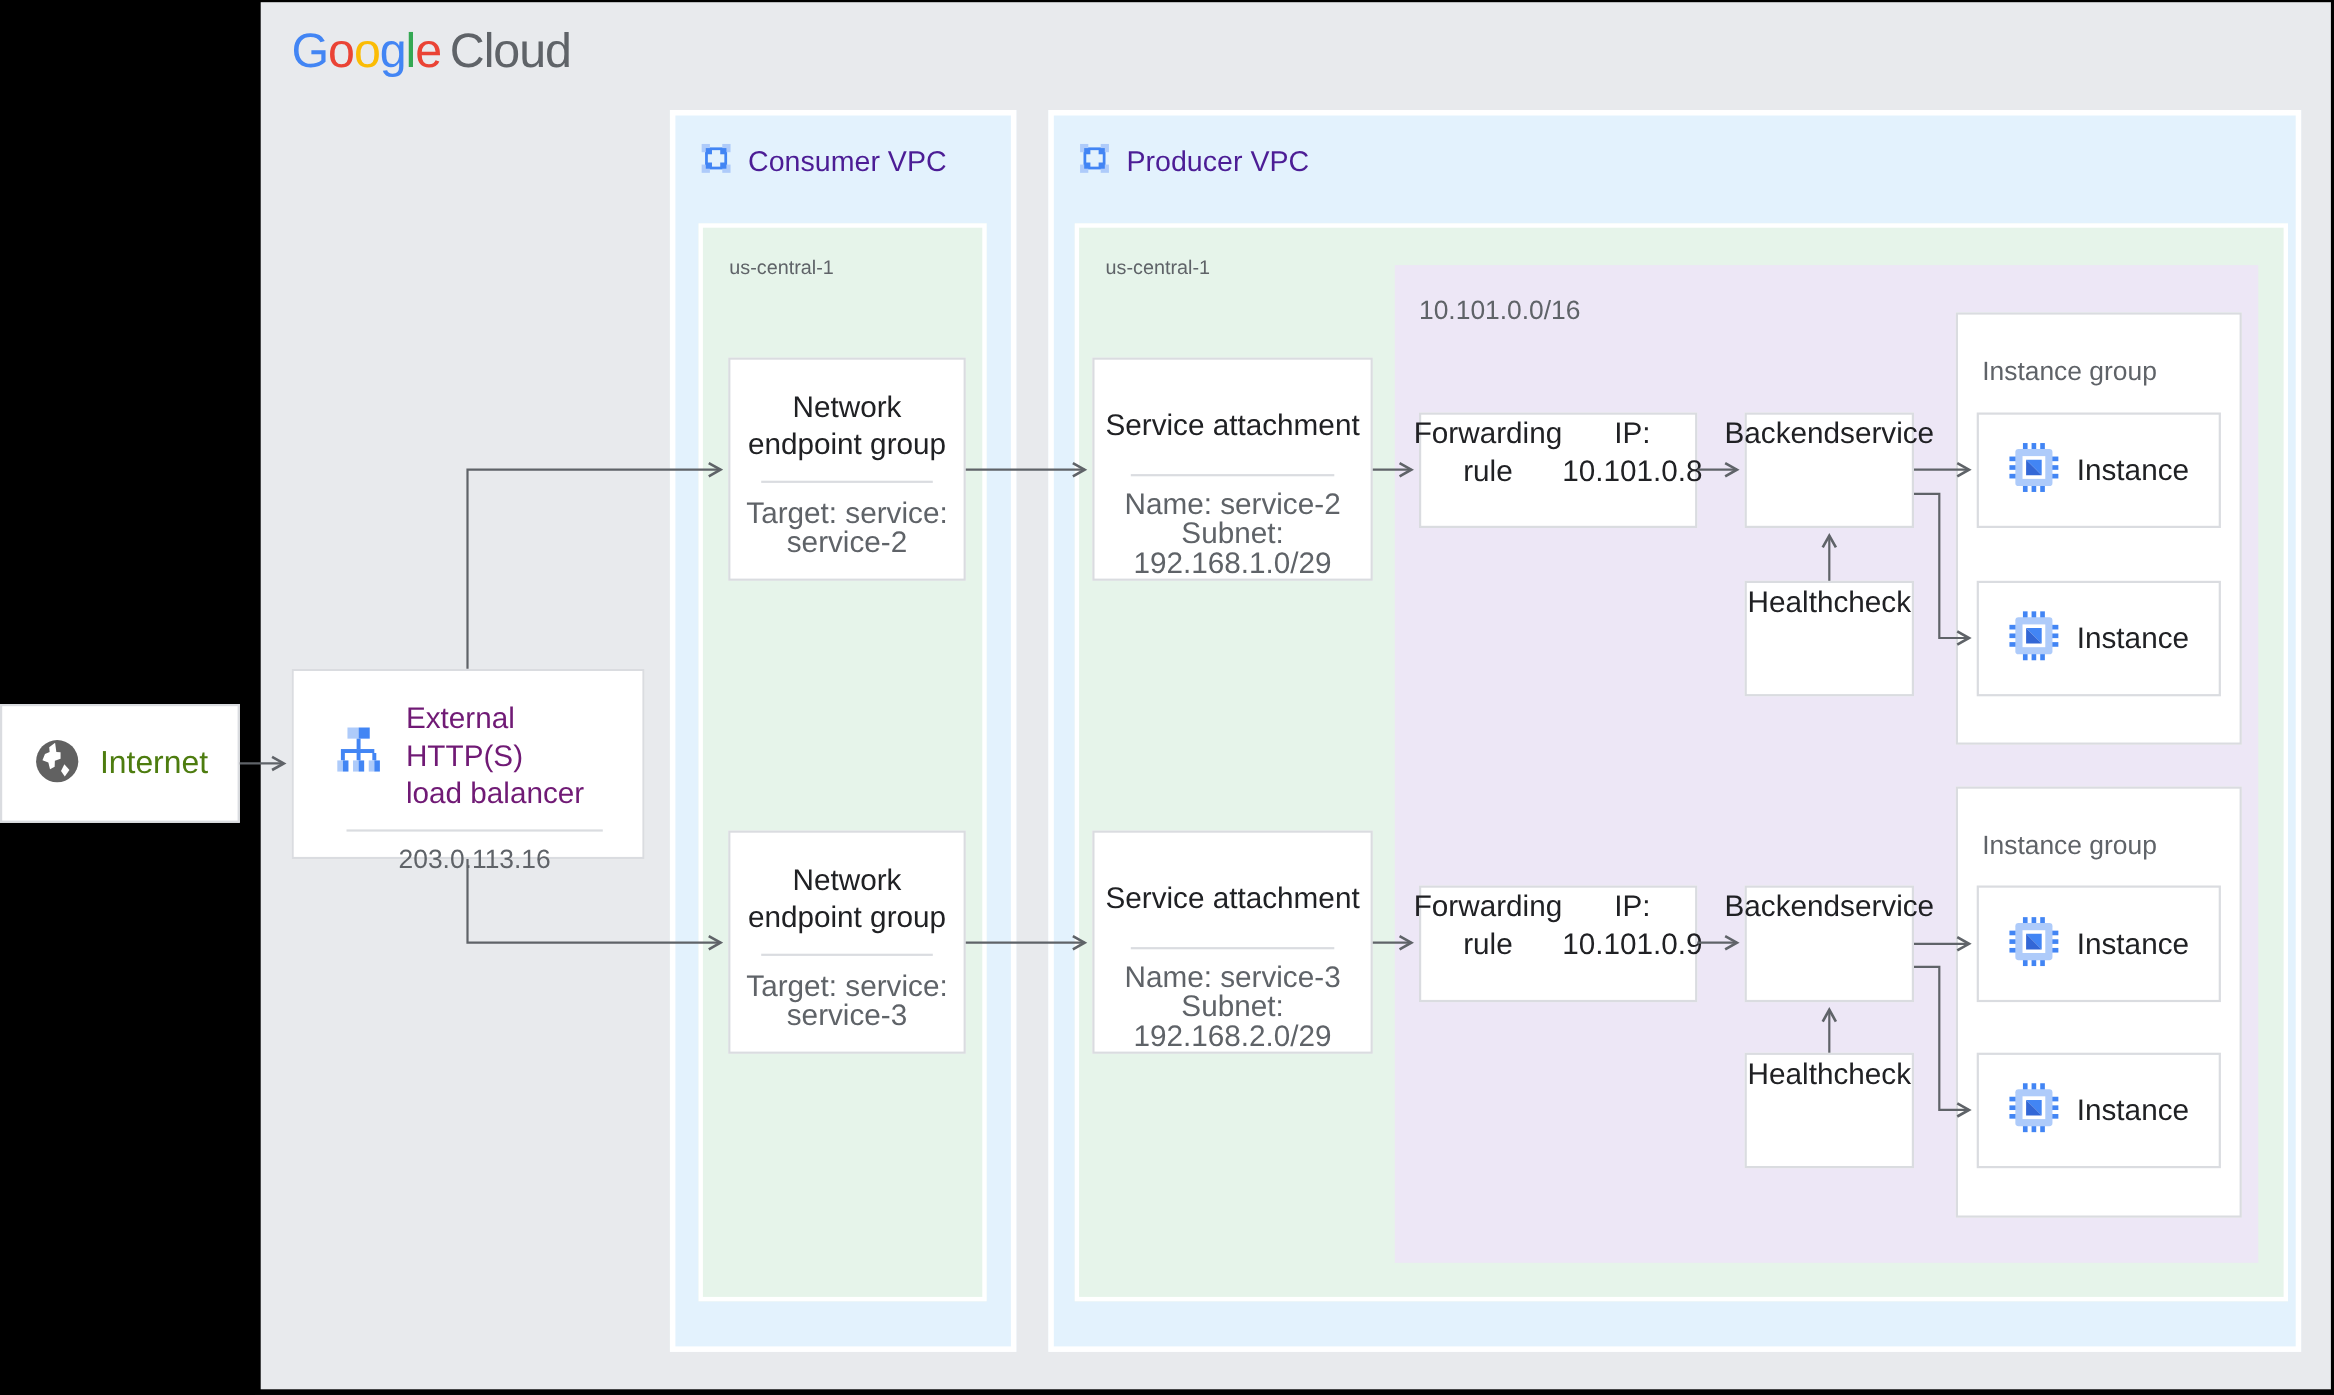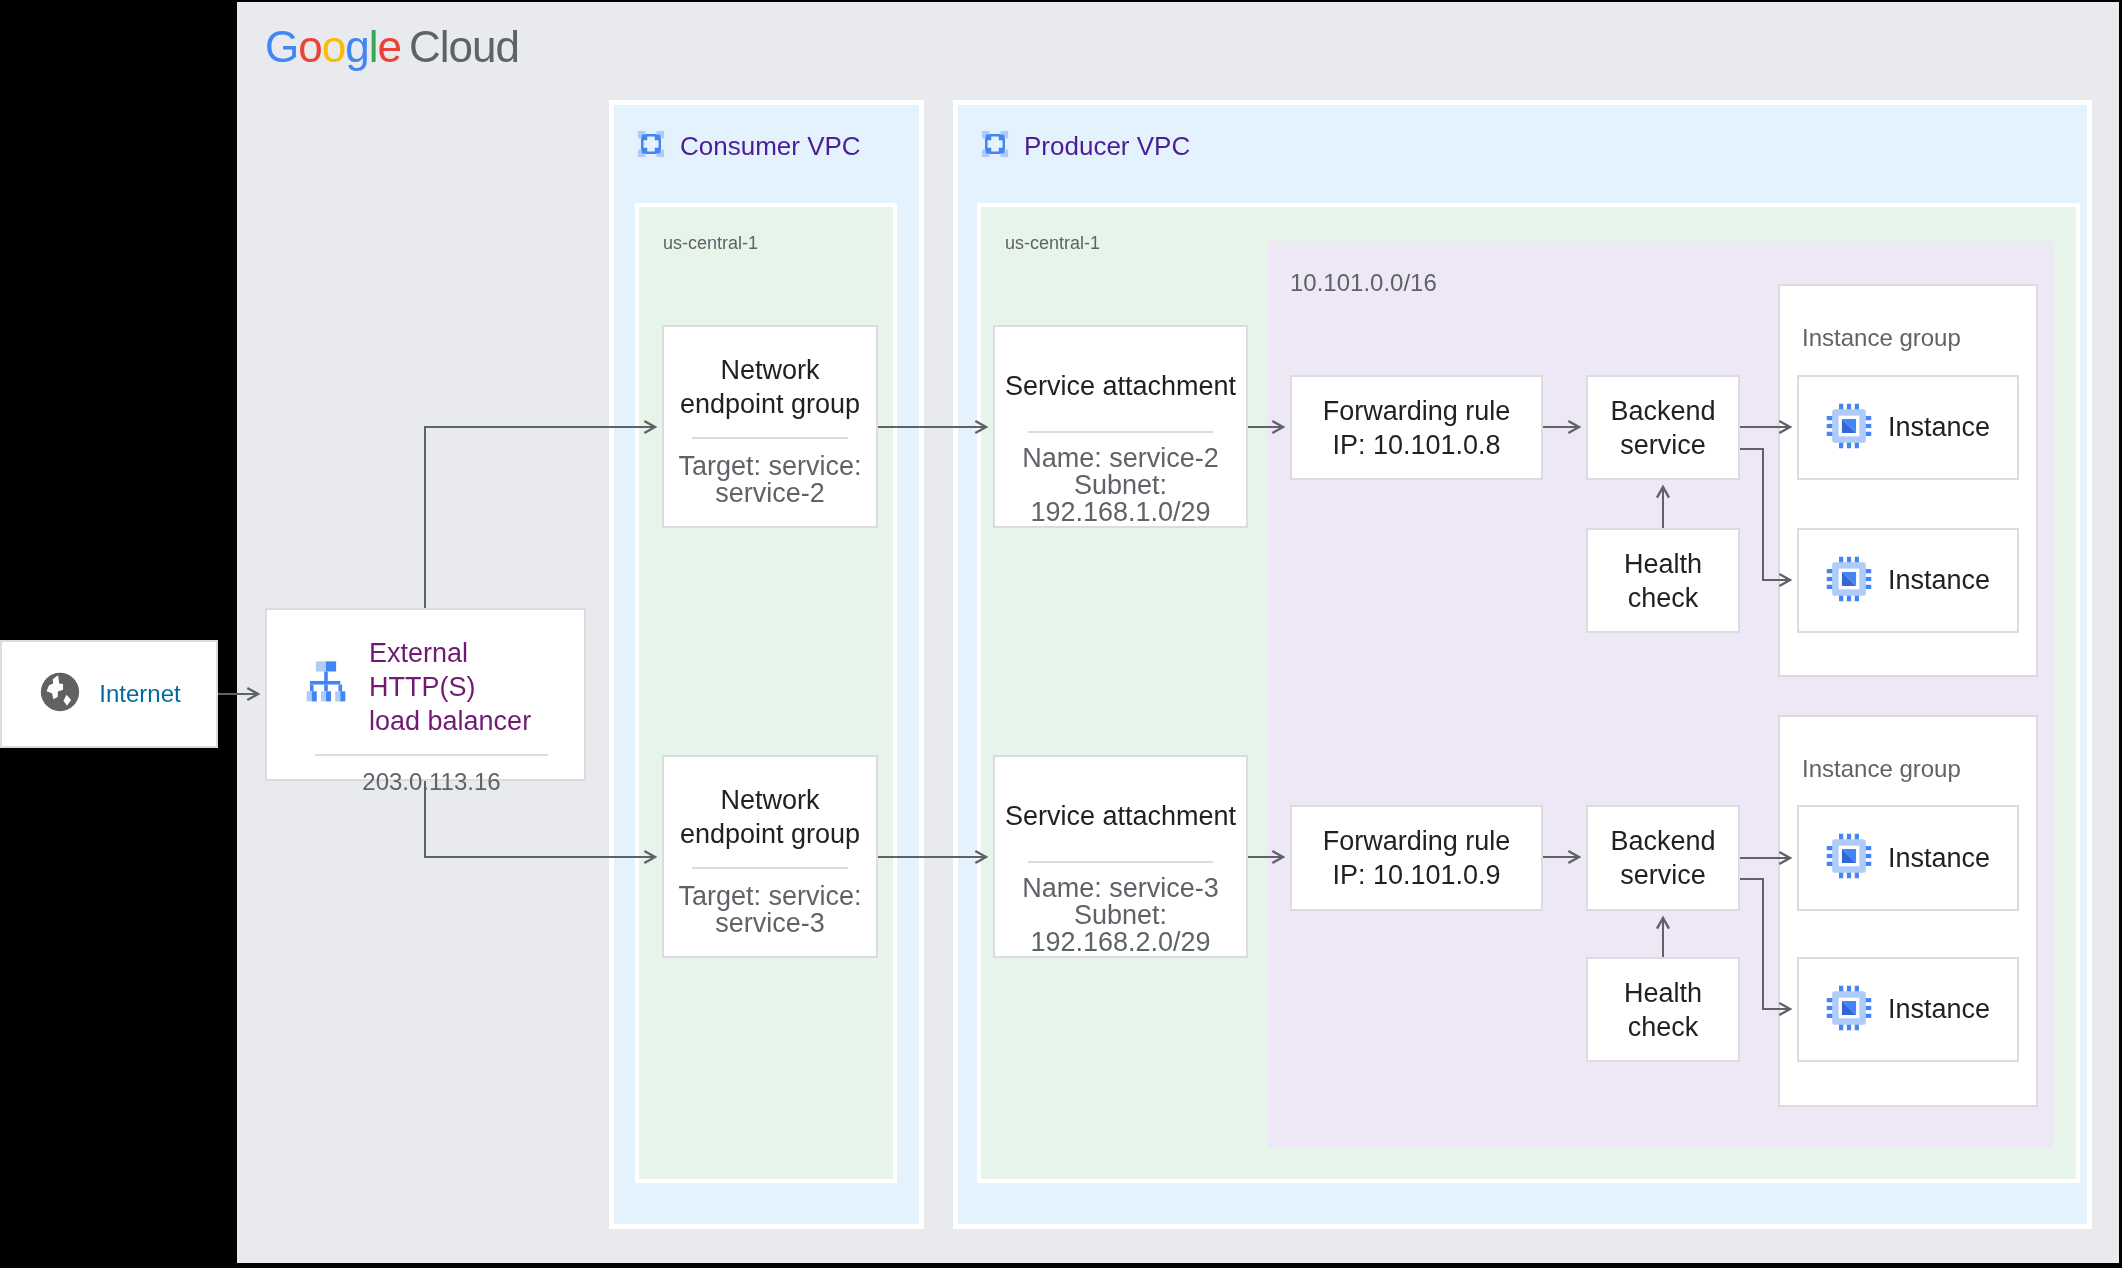--- a/index.html
+++ b/index.html
@@ -13,24 +13,24 @@
   .card{position:absolute;box-sizing:border-box;background:#FFFFFF;border:2px solid #DADCE0;}
   .igroup{position:absolute;box-sizing:border-box;background:#FFFFFF;border:2px solid #DADCE0;}
   .vpc-head{display:flex;align-items:center;gap:14px;padding:24px 0 0 22px;}
   .vpc-label{font-size:26px;color:#4c1d95;}
   .region-label{font-size:18px;color:#5F6368;padding:26px 0 0 24px;}
   .subnet-label{font-size:24px;color:#5F6368;line-height:31px;padding:26px 0 0 22px;}
   .ig-label{font-size:24px;color:#5F6368;padding:38px 0 0 22px;}
   .card-title{font-size:27px;line-height:34px;color:#202124;text-align:center;}
   .card-sub{font-size:27px;line-height:27px;color:#5F6368;text-align:center;}
   .divider{height:2px;background:#DADCE0;width:74%;margin:0 auto;}
-  .center-col{display:flex;flex-direction:column;justify-content:center;height:100%;}
+  .center-col{display:flex;flex-direction:row;justify-content:center;height:100%;}
   .row-center{display:flex;align-items:center;justify-content:center;height:100%;gap:16px;}
   .instance-label{font-size:27px;color:#202124;}
-  .internet-label{font-size:24px;color:#0369a1;}
+  .internet-label{font-size:29px;color:#4d7c0f;}
   .lb-title{font-size:27px;line-height:34px;color:#701a75;}
   .lb-ip{font-size:24px;color:#5F6368;text-align:center;margin-top:12px;}
   .logo{position:absolute;left:265px;top:22px;font-size:44px;font-weight:500;letter-spacing:-1px;}
   .logo .cloud{color:#5F6368;font-weight:400;margin-left:8px;}
   .lG1{color:#4285F4}.lO1{color:#EA4335}.lO2{color:#FBBC05}.lG2{color:#4285F4}.lL{color:#34A853}.lE{color:#EA4335}
   svg.arrows{position:absolute;left:0;top:0;pointer-events:none;}
   .icon{flex:0 0 auto;display:inline-block;}
 </style>
 </head>
 <body>

